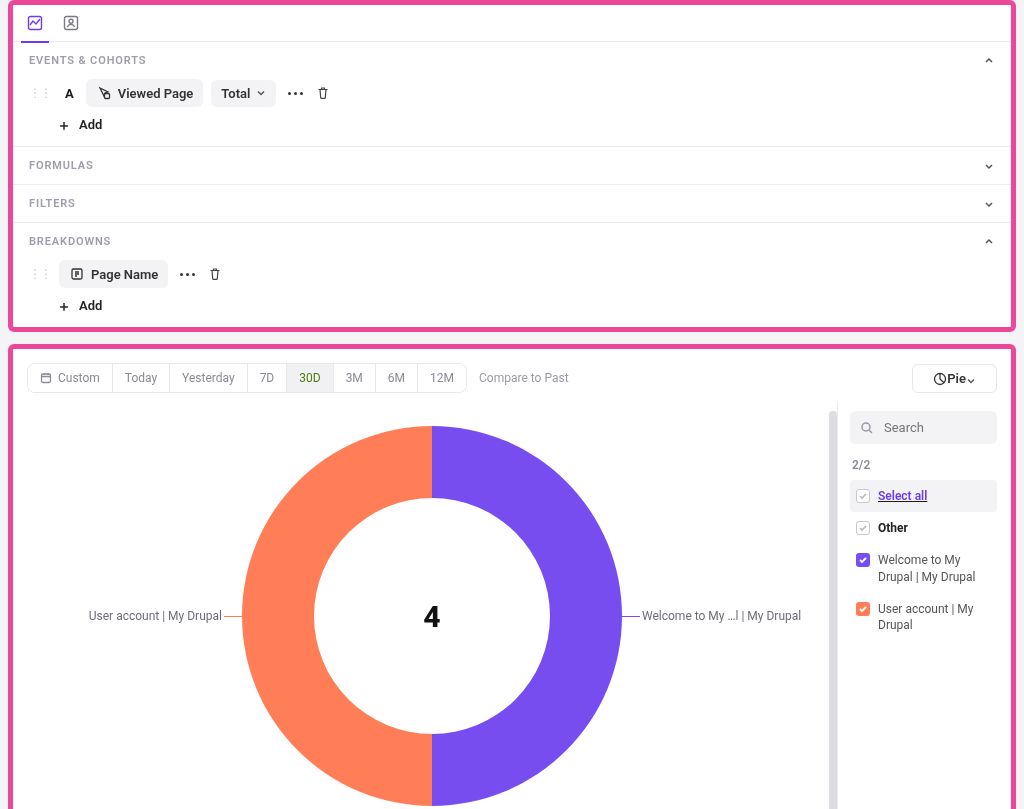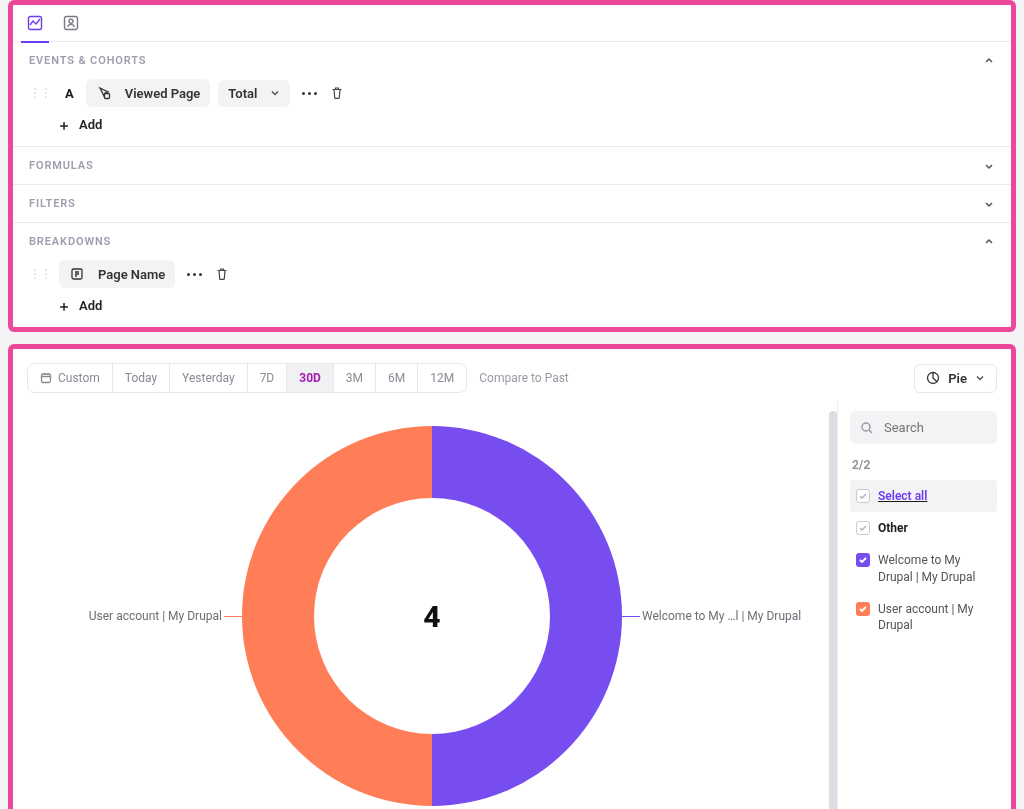--- a/index.html
+++ b/index.html
@@ -24,47 +24,47 @@
     color:#9d9dad;
     font-size:11px;
     letter-spacing:0.08em;
     font-weight:600;
   }
   .chevr { color:#555; }
   .section-body{ padding: 0 16px 14px 16px; }
   .row { display:flex; align-items:center; gap:8px; margin-bottom:10px;}
   .drag-handle{ color:#c9c9d0; font-size:12px; line-height:1; letter-spacing:-1px;}
   .chip{
-    display:inline-flex;align-items:center;gap:13px;
+    display:inline-flex;align-items:center;gap:6px;
     background:#f3f3f6;border-radius:6px;padding:6px 10px;
     font-weight:600;font-size:13px;color:#333;
   }
   .chip .mini-icon{width:16px;height:16px;display:inline-flex;align-items:center;justify-content:center;}
   .label-A { font-weight:700; margin:0 4px 0 6px;}
   .kebab{display:inline-flex;gap:3px;padding:4px;}
   .kebab span{width:3px;height:3px;background:#333;border-radius:50%;}
   .trash{width:16px;height:16px;display:flex;align-items:center;justify-content:center;color:#555;}
   .add-row{display:flex;align-items:center;gap:8px;margin-left:28px;font-weight:600;color:#222;font-size:13px;}
   .add-row .plus{font-size:14px;line-height:1;}
   .builder{ margin: 0 8px; }
   .chart-panel{ margin: 12px 8px 12px 8px; padding: 14px; }
   .toolbar{display:flex;align-items:center;justify-content:space-between;}
   .range-group{display:flex;align-items:center;}
   .range-btns{display:flex;border:1px solid #e6e6eb;border-radius:8px;overflow:hidden;}
   .range-btns button{
     border:none;background:#fff;padding:7px 12px;font-size:12px;color:#8a8a95;cursor:pointer;
     border-right:1px solid #e6e6eb;font-family:inherit;
   }
   .range-btns button:last-child{border-right:none;}
-  .range-btns button.active{background:#f1f1f4;color:#a21caf;font-weight:700;}
+  .range-btns button.active{background:#f1f1f4;color:#4d7c0f;font-weight:400;}
   .range-btns .cust{display:flex;align-items:center;gap:6px;}
   .compare{margin-left:12px;color:#9a9aa6;font-size:12px;}
   .viz-select{
-    display:flex;align-items:center;gap:8px;border:1px solid #e6e6eb;border-radius:6px;
-    padding:6px 11px;font-size:13px;font-weight:600;color:#333;cursor:pointer;
+    display:flex;align-items:flex-end;gap:0;border:1px solid #e6e6eb;border-radius:6px;
+    padding:6px 20px;font-size:13px;font-weight:600;color:#333;cursor:pointer;
   }
   .chart-body{display:flex;margin-top:8px;min-height:430px;}
   .chart-left{flex:1;position:relative;display:flex;align-items:center;justify-content:center;}
   .donut-wrap{position:relative;width:380px;height:380px;}
   .donut{position:absolute;inset:0;border-radius:50%;
     background: conic-gradient(var(--c1) 0deg 180deg, var(--c2) 180deg 360deg);
   }
   .donut-hole{position:absolute;inset:72px;border-radius:50%;background:#fff;display:flex;align-items:center;justify-content:center;}
   .donut-center{font-size:30px;font-weight:800;color:#111;}
   .lead-label{position:absolute;top:50%;transform:translateY(-50%);font-size:12px;color:#6d6d77;white-space:nowrap;}

